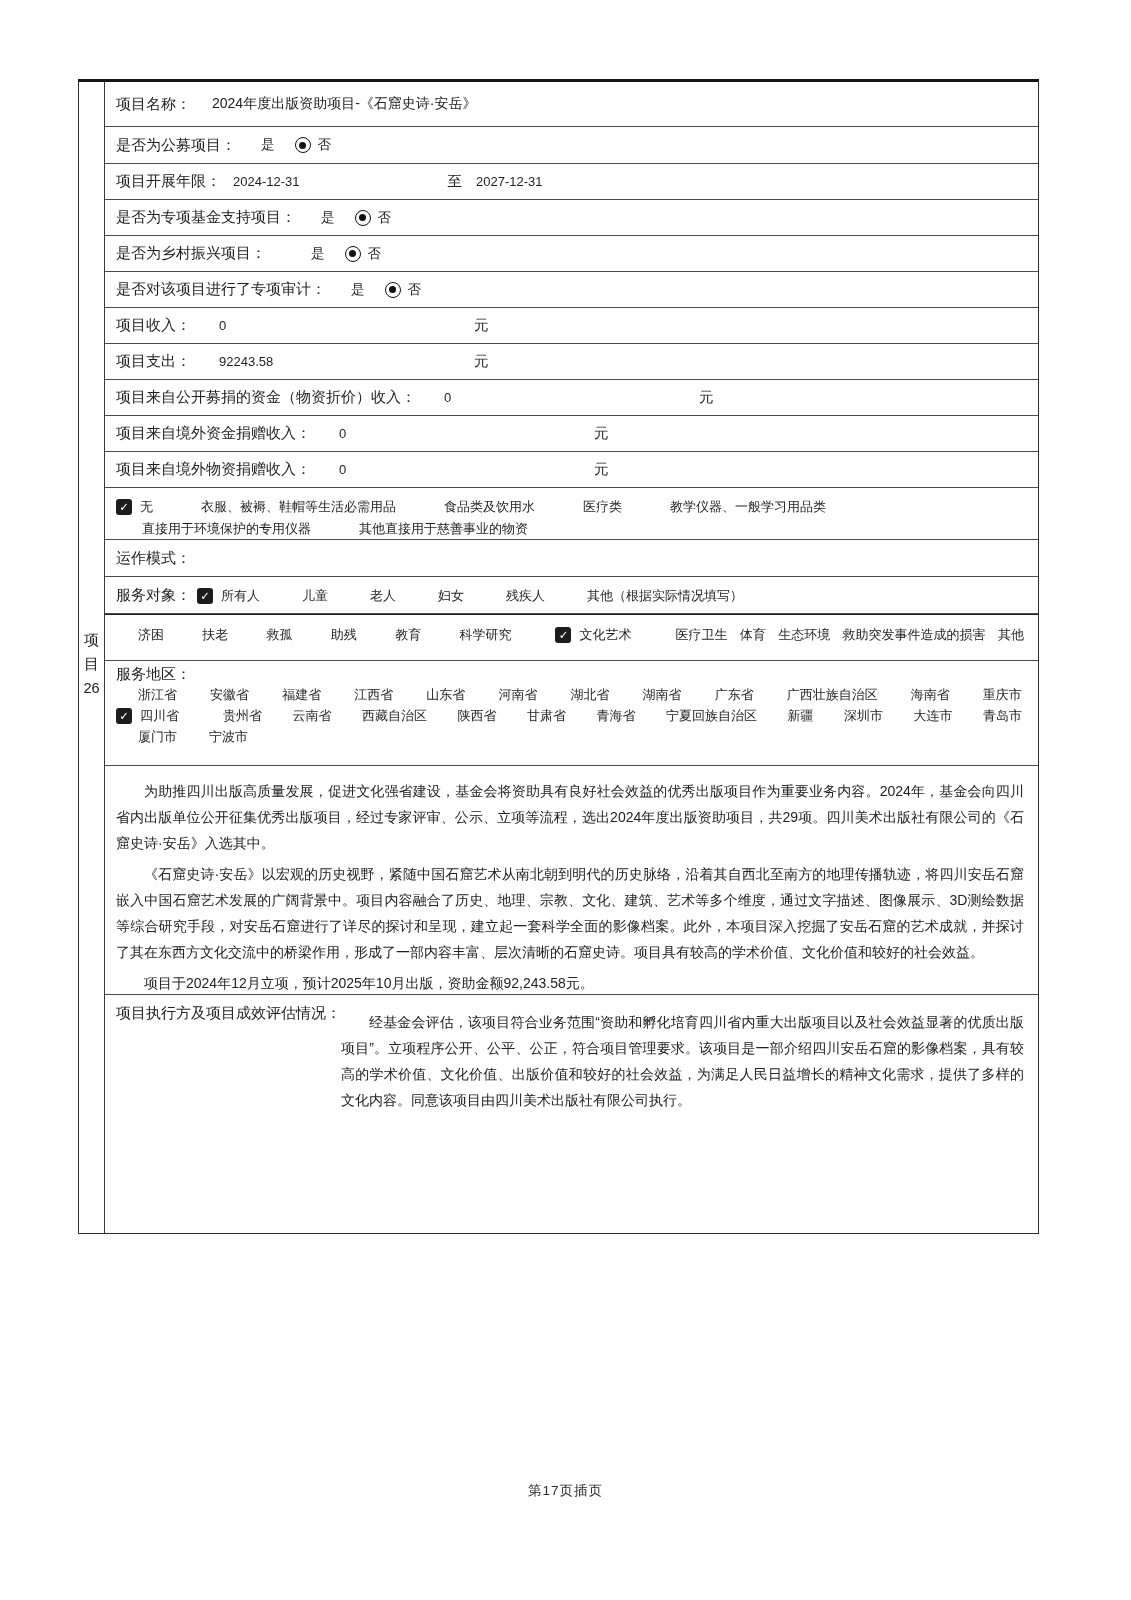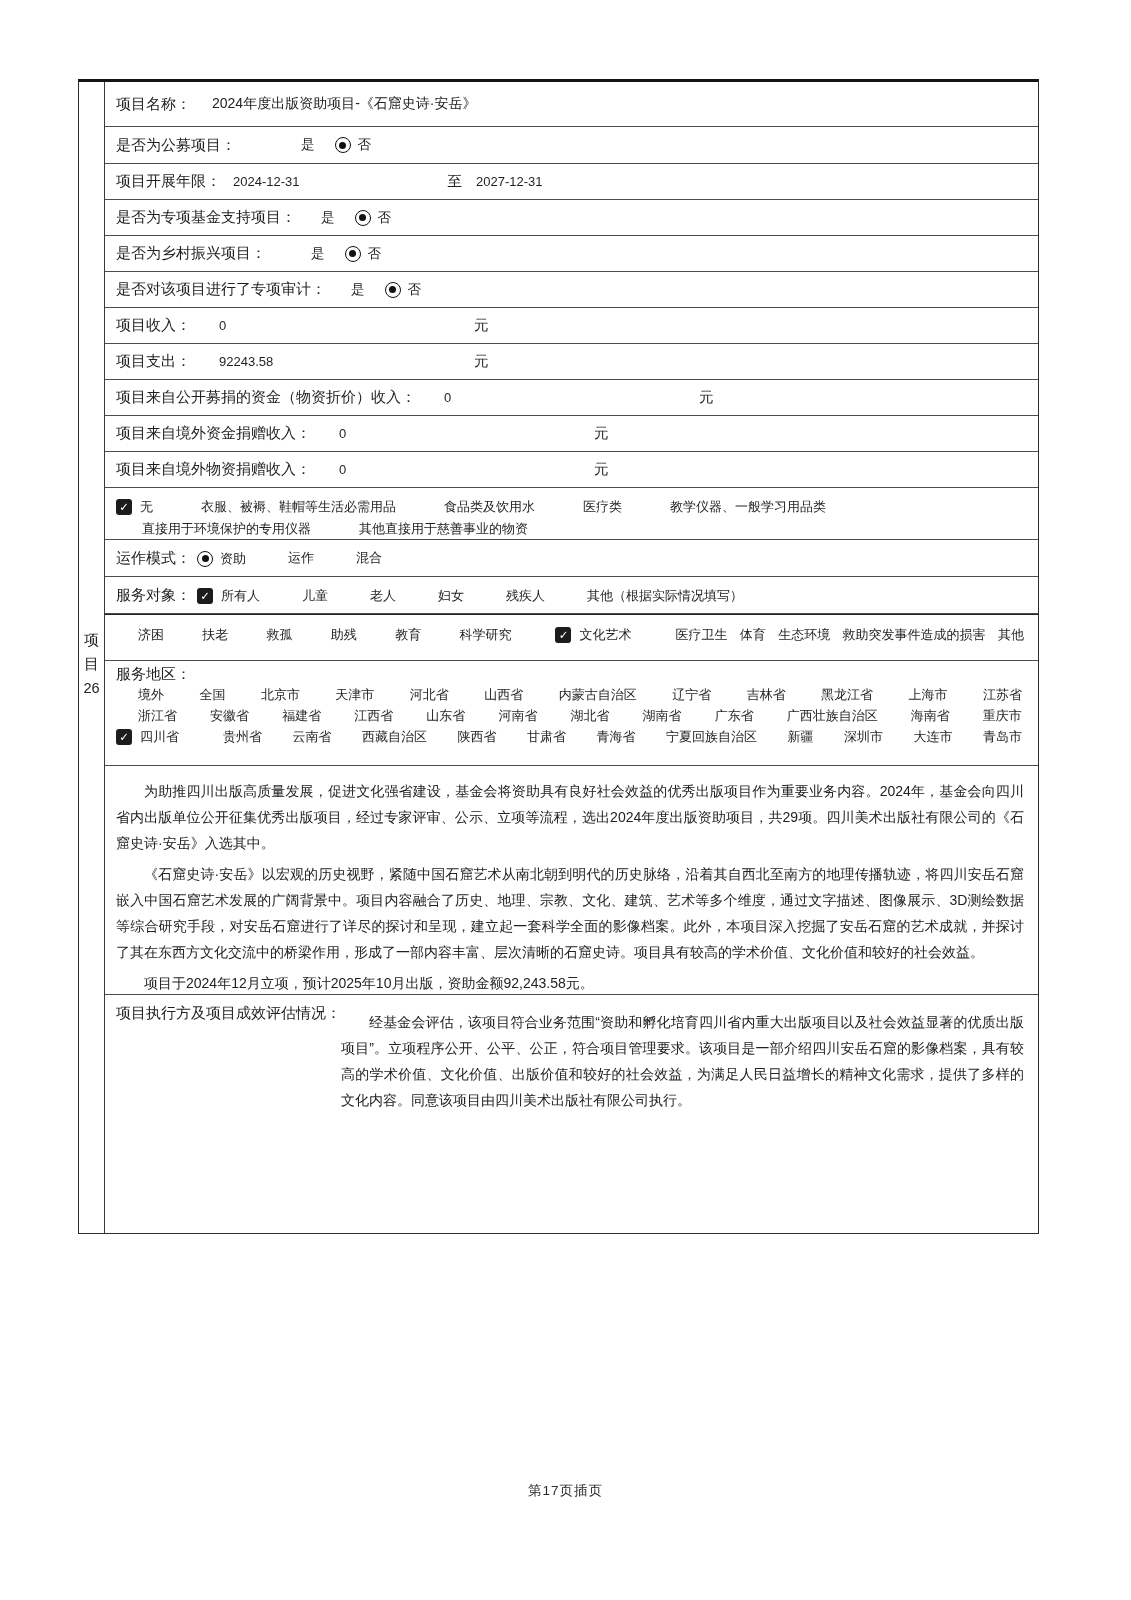--- a/index.html
+++ b/index.html
@@ -16,21 +16,21 @@
   .side-col .snum { display:block; line-height:24px; font-size:14.5px; }
 
   .main-col { flex:1; display:flex; flex-direction:column; min-width:0;justify-content:center; }
 
   .row { border-bottom:1px solid #4d4d4d; padding-left:11px; display:flex; align-items:center;
          font-size:15px; color:#1f1f1f; }
   .row:last-child { border-bottom:none; }
 
   .r-name   { height:45px; }
   .r-yn     { height:36px; }
-  .r-yn2    { height:37px;gap:40px; }
+  .r-yn2    { height:37px; }
   .r-period { height:36px; }
   .r-money  { height:36px; }
   .r-types  { height:52px; align-items:flex-start; padding-top:7px; }
   .r-mode   { height:37px; }
   .r-targets{ height:37px; }
   .r-fields { height:47px; border-top:1px solid #222; flex-direction:column; align-items:stretch;
               justify-content:flex-start; padding-top:5px; }
   .r-regions{ height:105px; flex-direction:column; align-items:stretch; padding-top:4px; }
   .r-intro  { height:229px; flex-direction:column; align-items:stretch; padding:7px 14px 0 11px; }
   .r-eval   { flex:1; flex-direction:row; align-items:stretch; padding:9px 14px 0 11px; }
@@ -198,28 +198,20 @@
                 </span>
               <span>无</span>
             </span><span class="opts-inline gapped"><span class="opt">衣服、被褥、鞋帽等生活必需用品</span><span class="opt">食品类及饮用水</span><span class="opt">医疗类</span><span class="opt">教学仪器、一般学习用品类</span></span>
           </div>
           <div class="optline indent26 gapped"><span class="opt">直接用于环境保护的专用仪器</span><span class="opt">其他直接用于慈善事业的物资</span></div>
         </div>
       </div>
 
       <div class="row r-mode">
         <span class="lbl">运作模式：</span>
-        <span class="optsblock" style="margin-left:6px;">
-          <span class="rdgroup opt" style="margin-right:42px;">
-            <span class="radio">
-                <span class="dot"></span>
-              </span>
-            <span>资助</span>
-          </span><span class="opts-inline gapped2"><span class="opt">运作</span><span class="opt">混合</span></span>
-        </span>
       </div>
 
       <div class="row r-targets">
         <span class="lbl">服务对象：</span>
         <span class="optsblock" style="margin-left:6px;">
           <span class="chkgroup opt" style="margin-right:42px;">
             <span class="checkbox">
                 <span>✓</span>
               </span>
             <span>所有人</span>
@@ -248,34 +240,20 @@
               <span class="opt">体育</span>
               <span class="opt">生态环境</span>
               <span class="opt">救助突发事件造成的损害</span>
               <span class="opt">其他</span>
             </span>
         </div>
       </div>
 
       <div class="row r-regions">
         <span class="lbl sect-lbl">服务地区：</span>
-        <div class="regline">
-            <span class="opt">境外</span>
-            <span class="opt">全国</span>
-            <span class="opt">北京市</span>
-            <span class="opt">天津市</span>
-            <span class="opt">河北省</span>
-            <span class="opt">山西省</span>
-            <span class="opt">内蒙古自治区</span>
-            <span class="opt">辽宁省</span>
-            <span class="opt">吉林省</span>
-            <span class="opt">黑龙江省</span>
-            <span class="opt">上海市</span>
-            <span class="opt">江苏省</span>
-          </div>
         <div class="regline">
             <span class="opt">浙江省</span>
             <span class="opt">安徽省</span>
             <span class="opt">福建省</span>
             <span class="opt">江西省</span>
             <span class="opt">山东省</span>
             <span class="opt">河南省</span>
             <span class="opt">湖北省</span>
             <span class="opt">湖南省</span>
             <span class="opt">广东省</span>
@@ -297,20 +275,24 @@
               <span class="opt">陕西省</span>
               <span class="opt">甘肃省</span>
               <span class="opt">青海省</span>
               <span class="opt">宁夏回族自治区</span>
               <span class="opt">新疆</span>
               <span class="opt">深圳市</span>
               <span class="opt">大连市</span>
               <span class="opt">青岛市</span>
             </span>
         </div>
+        <div class="regline4">
+            <span class="opt">厦门市</span>
+            <span class="opt">宁波市</span>
+          </div>
       </div>
 
       <div class="row r-intro">
         <p class="para">为助推四川出版高质量发展，促进文化强省建设，基金会将资助具有良好社会效益的优秀出版项目作为重要业务内容。2024年，基金会向四川省内出版单位公开征集优秀出版项目，经过专家评审、公示、立项等流程，选出2024年度出版资助项目，共29项。四川美术出版社有限公司的《石窟史诗·安岳》入选其中。</p>
         <p class="para">《石窟史诗·安岳》以宏观的历史视野，紧随中国石窟艺术从南北朝到明代的历史脉络，沿着其自西北至南方的地理传播轨迹，将四川安岳石窟嵌入中国石窟艺术发展的广阔背景中。项目内容融合了历史、地理、宗教、文化、建筑、艺术等多个维度，通过文字描述、图像展示、3D测绘数据等综合研究手段，对安岳石窟进行了详尽的探讨和呈现，建立起一套科学全面的影像档案。此外，本项目深入挖掘了安岳石窟的艺术成就，并探讨了其在东西方文化交流中的桥梁作用，形成了一部内容丰富、层次清晰的石窟史诗。项目具有较高的学术价值、文化价值和较好的社会效益。</p>
         <p class="para">项目于2024年12月立项，预计2025年10月出版，资助金额92,243.58元。</p>
       </div>
 
       <div class="row r-eval">
         <span class="lbl sect-lbl">项目执行方及项目成效评估情况：</span>

